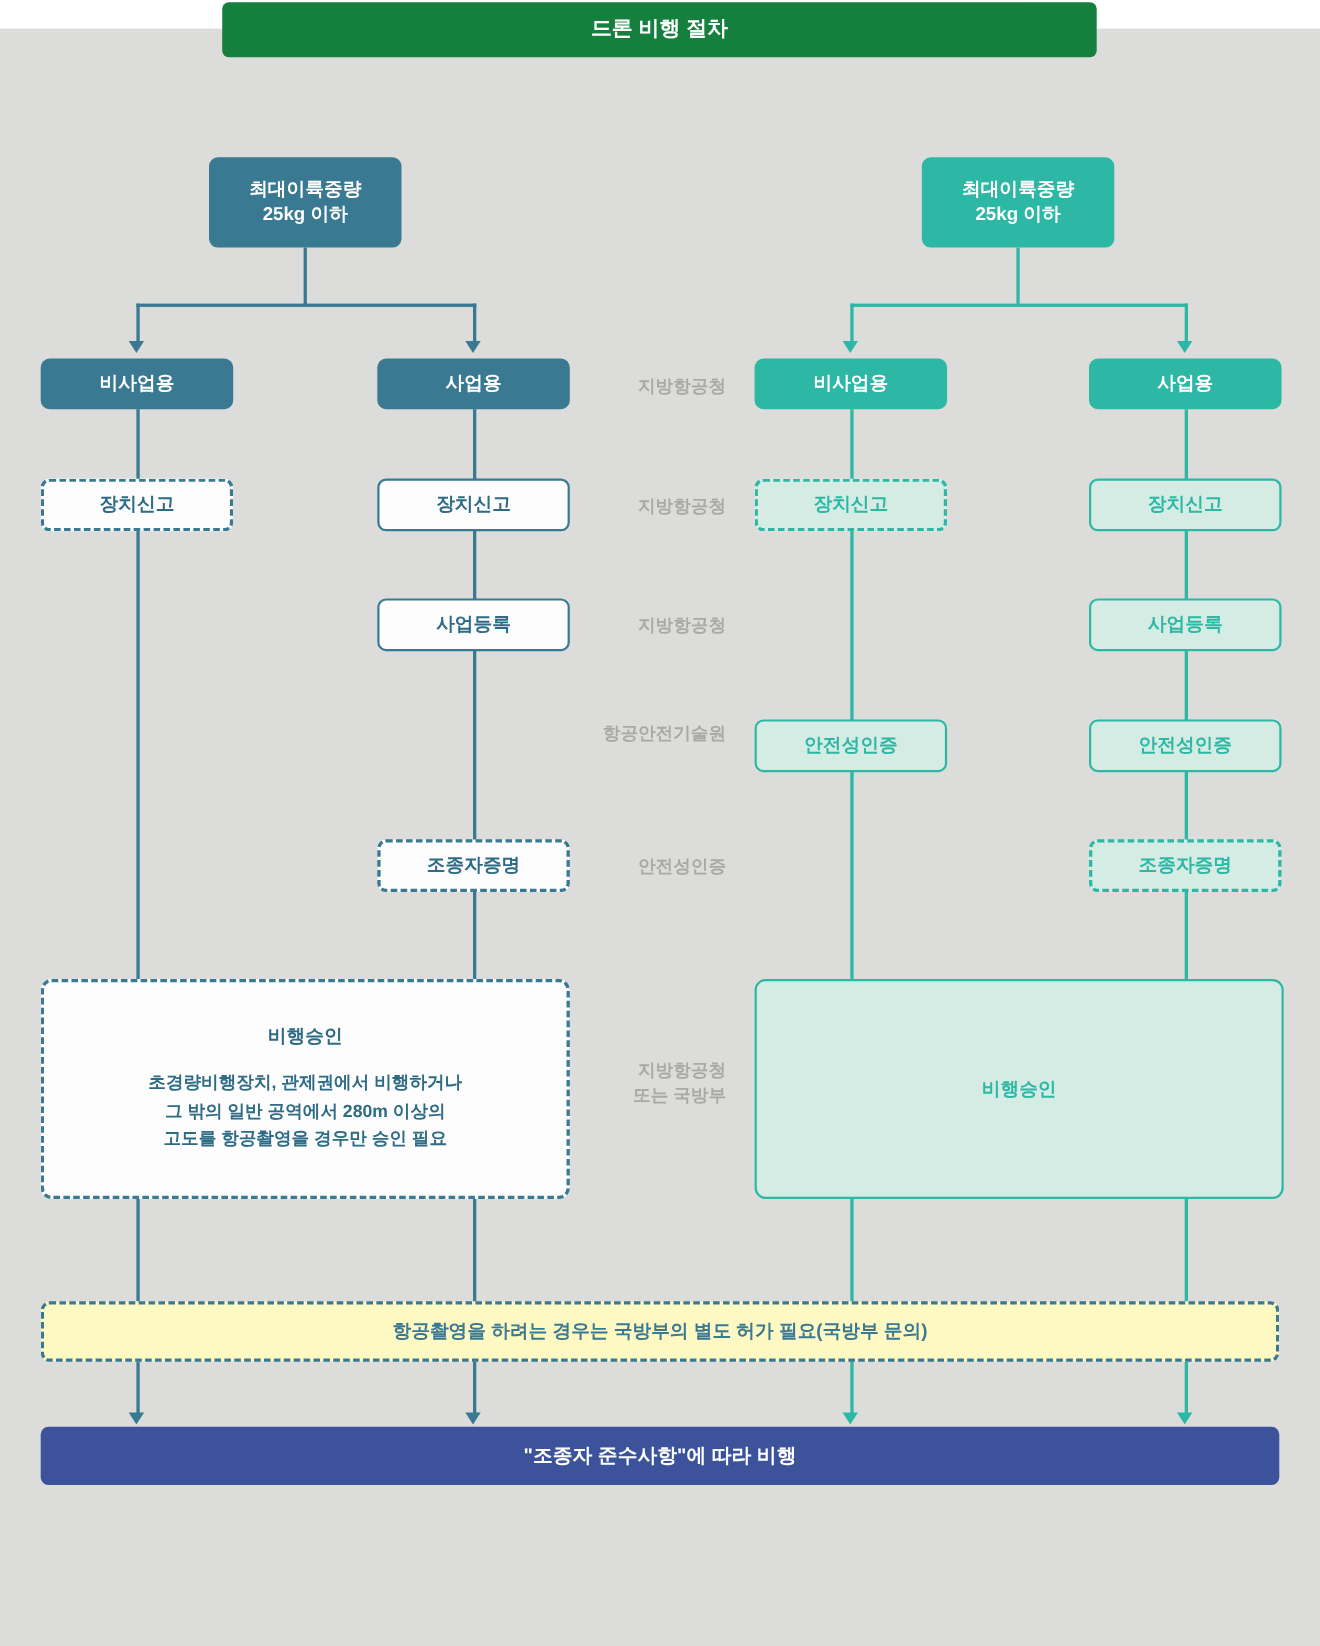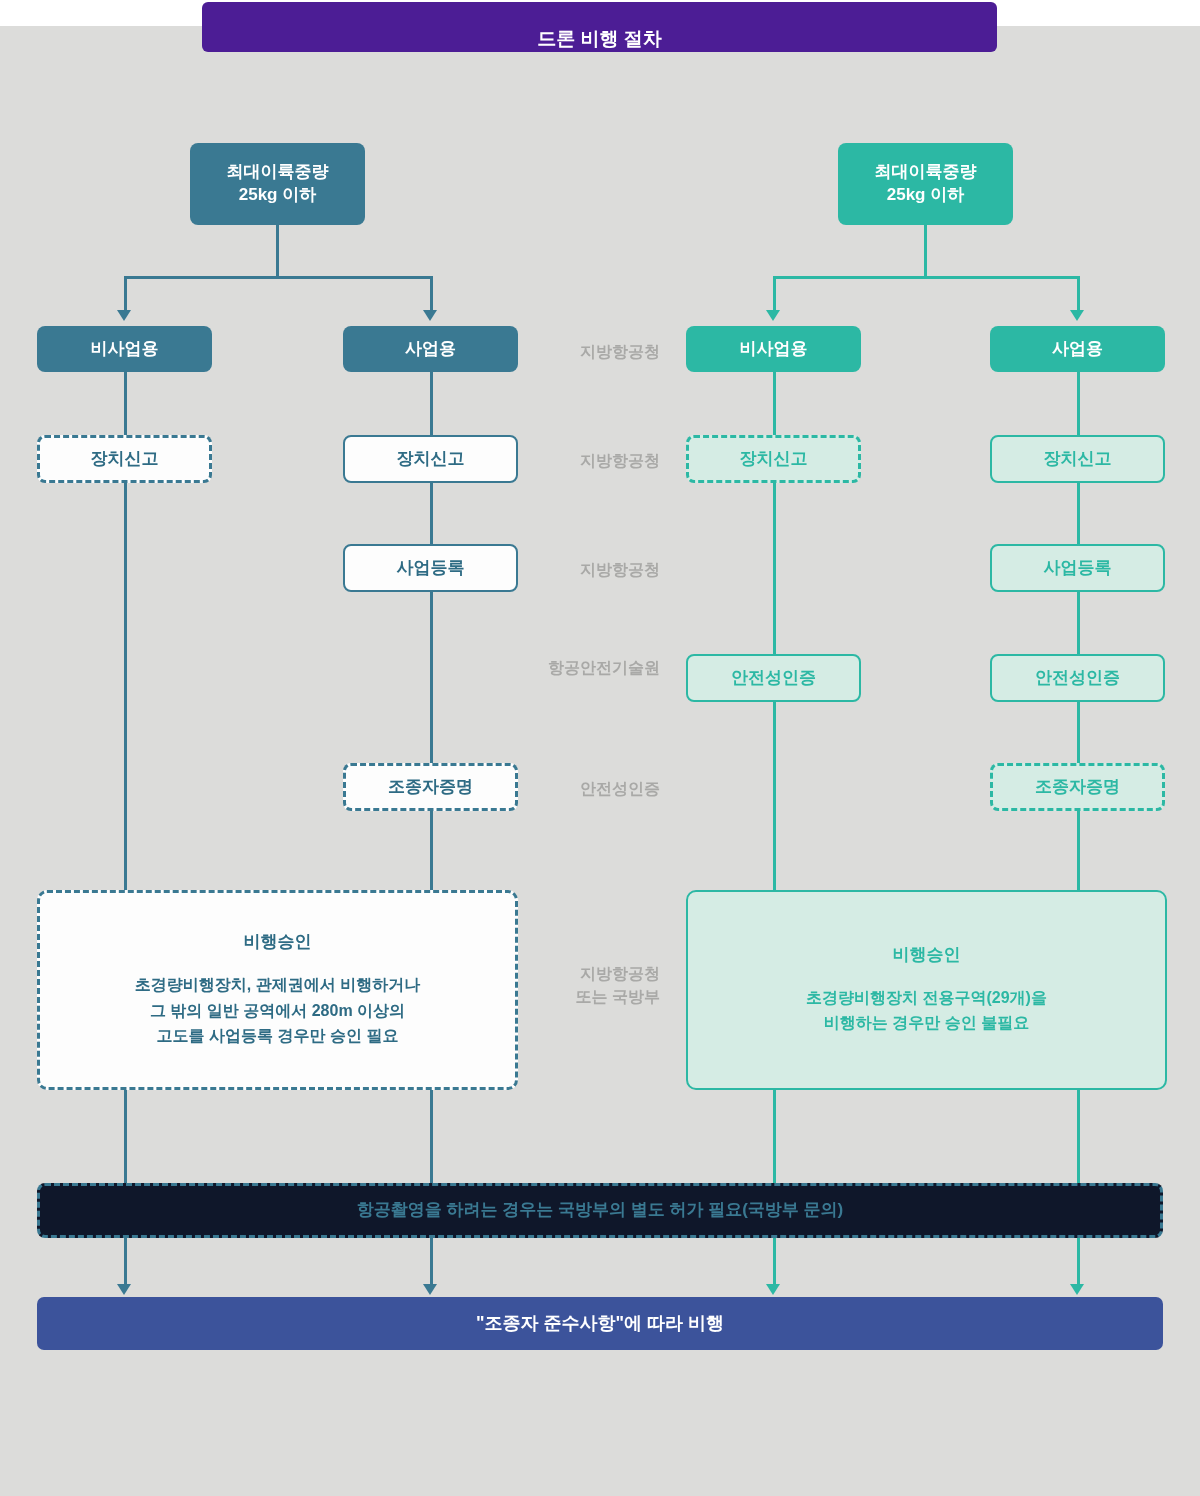--- a/index.html
+++ b/index.html
@@ -5,22 +5,22 @@
   html,body{margin:0;padding:0;background:#ffffff;}
   body{font-family:"Liberation Sans","DejaVu Sans",sans-serif;}
   #page{position:relative;width:1200px;height:1496px;overflow:hidden;background:#ffffff;}
   #canvas-bg{position:absolute;left:0;top:26px;width:1200px;height:1470px;background:#dcdcda;}
 
   .node{position:absolute;box-sizing:border-box;display:flex;flex-direction:column;
         align-items:center;justify-content:center;border-radius:8px;text-align:center;
         line-height:1.35;}
 
   
-  #title-bar{left:202px;top:2px;width:795px;height:50px;background:#4c1d95;color:#ffffff;
-             font-size:19px;font-weight:bold;border-radius:6px;justify-content:flex-end;}
+  #title-bar{left:202px;top:2px;width:795px;height:50px;background:#15803d;color:#ffffff;
+             font-size:19px;font-weight:bold;border-radius:6px;}
 
   
   .blue-solid{background:#3a7992;color:#ffffff;font-size:17px;font-weight:bold;border:none;}
   .blue-outline{background:#fdfdfd;color:#2e6b84;font-size:17px;font-weight:bold;
                 border:2.5px solid #3a7992;}
   .blue-dashed{background:#fdfdfd;color:#2e6b84;font-size:17px;font-weight:bold;
                border:3px dashed #3a7992;}
 
   
   .green-solid{background:#2cb8a4;color:#ffffff;font-size:17px;font-weight:bold;border:none;}
@@ -40,21 +40,21 @@
   .vline{position:absolute;width:3px;}
   .hline{position:absolute;height:3px;}
   .vline.b,.hline.b{background:#3a7992;}
   .vline.g,.hline.g{background:#2cb8a4;}
   .arrow{position:absolute;width:0;height:0;border-left:7px solid transparent;
          border-right:7px solid transparent;}
   .arrow.b{border-top:11px solid #3a7992;}
   .arrow.g{border-top:11px solid #2cb8a4;}
 
   
-  #note-bar{left:37px;top:1183px;width:1126px;height:55px;background:#0f172a;
+  #note-bar{left:37px;top:1183px;width:1126px;height:55px;background:#fef9c3;
             border:3px dashed #3a7992;color:#3a7992;font-size:17px;font-weight:bold;}
   #final-bar{left:37px;top:1297px;width:1126px;height:53px;background:#3c539b;
              color:#ffffff;font-size:18px;font-weight:bold;border-radius:7px;}
 
   #footnotes{position:absolute;left:85px;top:1368px;width:1060px;color:#6f93a4;
              font-size:16px;font-weight:bold;line-height:1.85;}
 </style>
 </head>
 <body>
 
@@ -97,21 +97,21 @@
   </div>
   <div class="node blue-dashed" style="left:343px;top:763px;width:175px;height:48px;">
     <span>조종자증명</span>
   </div>
 
   <div class="node blue-dashed" style="left:37px;top:890px;width:481px;height:200px;border-radius:10px;">
     <span class="hd">비행승인</span>
     <div class="sub">
       <div>초경량비행장치, 관제권에서 비행하거나</div>
       <div>그 밖의 일반 공역에서 280m 이상의</div>
-      <div>고도를 사업등록 경우만 승인 필요</div>
+      <div>고도를 항공촬영을 경우만 승인 필요</div>
     </div>
   </div>
 
   <div class="vline b" style="left:124px;top:1090px;height:93px;"></div>
   <div class="vline b" style="left:430px;top:1090px;height:93px;"></div>
 
   <div class="vline b" style="left:124px;top:1238px;height:48px;"></div>
   <div class="arrow b" style="left:117px;top:1284px;"></div>
   <div class="vline b" style="left:430px;top:1238px;height:48px;"></div>
   <div class="arrow b" style="left:423px;top:1284px;"></div>
@@ -150,24 +150,20 @@
   </div>
   <div class="node green-outline" style="left:990px;top:654px;width:175px;height:48px;">
     <span>안전성인증</span>
   </div>
   <div class="node green-dashed" style="left:990px;top:763px;width:175px;height:48px;">
     <span>조종자증명</span>
   </div>
 
   <div class="node green-outline" style="left:686px;top:890px;width:481px;height:200px;border-radius:10px;">
     <span class="hd">비행승인</span>
-    <div class="sub">
-      <div>초경량비행장치 전용구역(29개)을</div>
-      <div>비행하는 경우만 승인 불필요</div>
-    </div>
   </div>
   <div class="vline g" style="left:773px;top:1090px;height:93px;"></div>
   <div class="vline g" style="left:1077px;top:1090px;height:93px;"></div>
   <div class="vline g" style="left:773px;top:1238px;height:48px;"></div>
   <div class="arrow g" style="left:766px;top:1284px;"></div>
   <div class="vline g" style="left:1077px;top:1238px;height:48px;"></div>
   <div class="arrow g" style="left:1070px;top:1284px;"></div>
 
   <div class="agency" style="left:500px;top:340px;">지방항공청</div>
   <div class="agency" style="left:500px;top:449px;">지방항공청</div>

